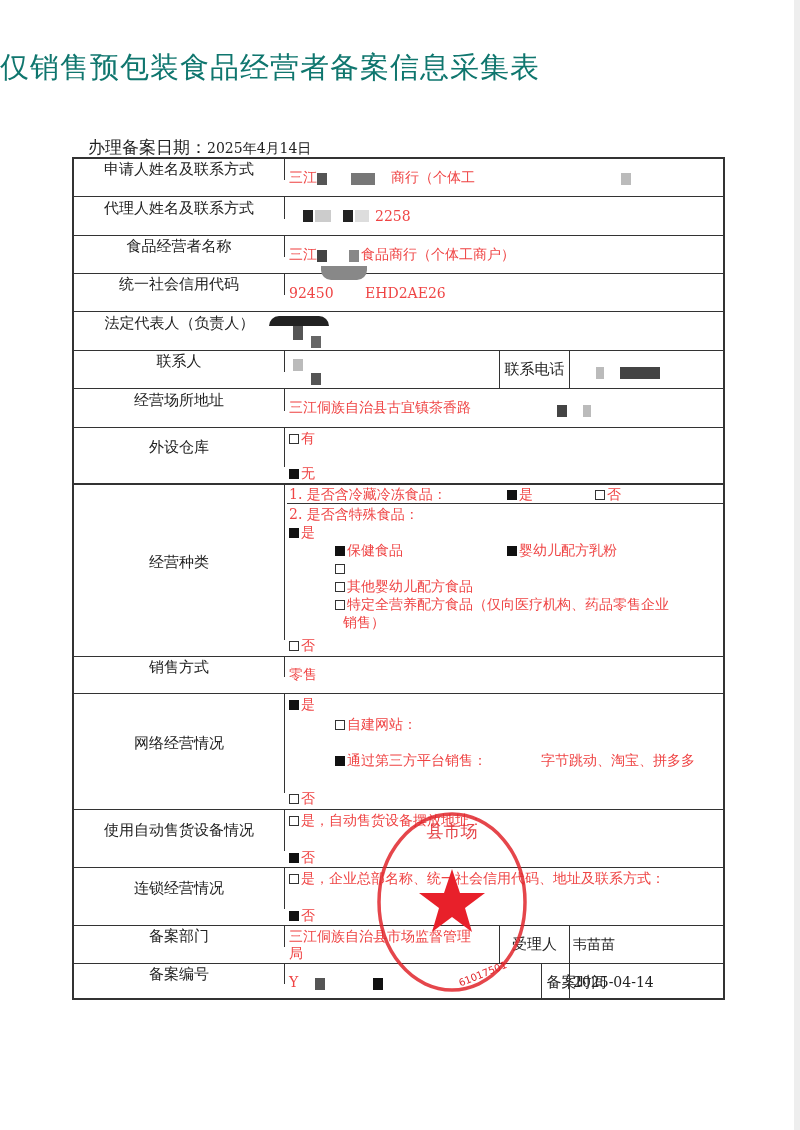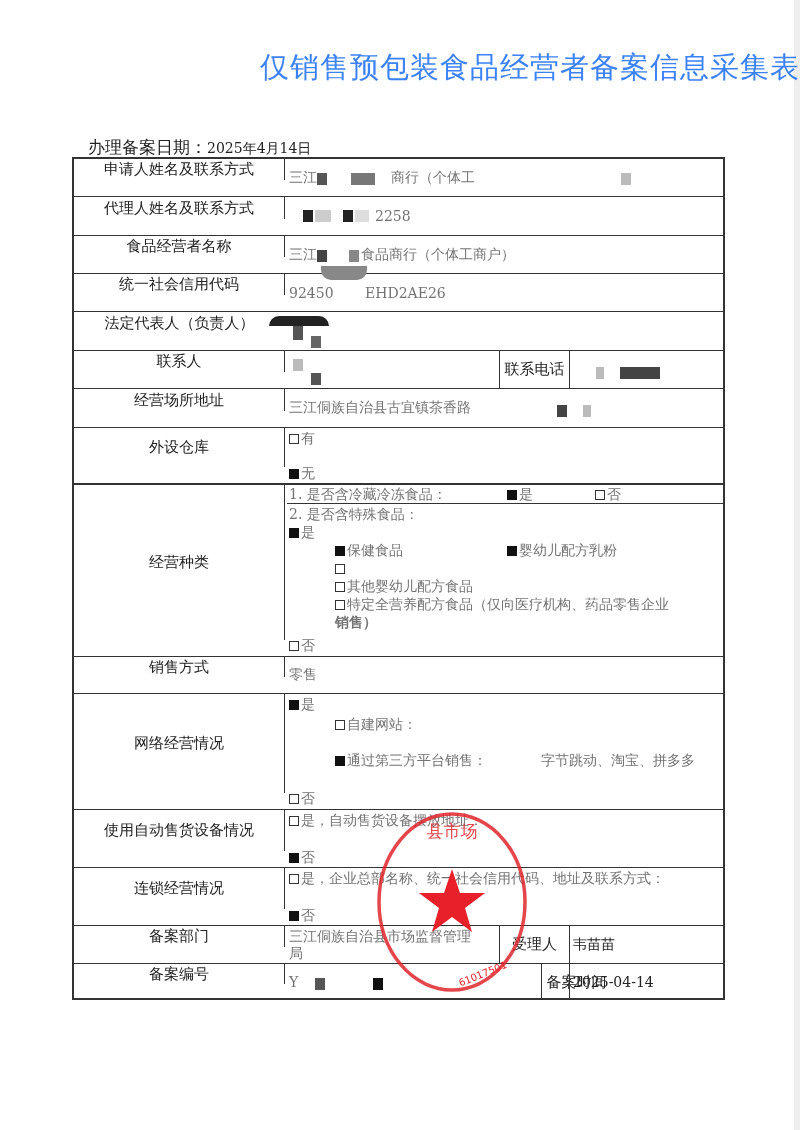--- a/index.html
+++ b/index.html
@@ -2,34 +2,34 @@
 <html><head>
 <meta charset="utf-8">
 <style>
   html, body { margin: 0; padding: 0; }
   body {
     width: 800px; height: 1130px; background: #ffffff; position: relative; overflow: hidden;
     font-family: "DejaVu Serif", "Liberation Serif", serif; color: #222;
   }
   .page-edge { position: absolute; right: 0; top: 0; width: 6px; height: 1130px; background: #eeeeee; }
   .title {
-    position: absolute; left: 0; width: 800px; top: 48px; text-align: right;
-    font-size: 29px; letter-spacing: 1px; color: #3b82f6;
+    position: absolute; left: 0; width: 800px; top: 48px; text-align: left;
+    font-size: 29px; letter-spacing: 1px; color: #0f766e;
   }
   .date-line { position: absolute; left: 88px; top: 136px; font-size: 17px; color: #222; }
   .date-line .v { font-size: 14px; }
   .tbl { position: absolute; left: 72px; top: 157px; width: 653px; height: 843px; border: 2px solid #333; box-sizing: border-box; }
   .row { position: absolute; left: 0; width: 100%; border-bottom: 1.5px solid #333; box-sizing: border-box; }
   .row.last { border-bottom: none; }
   .lab {
     position: absolute; left: 0; top: 0; bottom: 16px; width: 211px;
     display: flex; align-items: center; justify-content: center; font-size: 15px; color: #222;
     border-right: 1.5px solid #333; box-sizing: border-box;
   }
-  .val { position: absolute; left: 213px; right: 0; top: 0; bottom: 0; font-size: 14px; color: #737373; }
+  .val { position: absolute; left: 213px; right: 0; top: 0; bottom: 0; font-size: 14px; color: #ef4444; }
   .val.mid { display: flex; align-items: center; padding-left: 2px; }
   .cell { position: absolute; top: 0; bottom: 0; border-left: 1.5px solid #333; display: flex; align-items: center; font-size: 15px; box-sizing: border-box; }
   .line { position: absolute; white-space: nowrap; font-size: 14px; }
   .box { display: inline-block; width: 10px; height: 10px; border: 1px solid #333; margin-right: 2px; vertical-align: -1px; box-sizing: border-box; }
   .box.on { background: #111; border-color: #111; }
   .blk { position: absolute; }
   .stamp { position: absolute; left: 372px; top: 797px; width: 160px; height: 200px; pointer-events: none; }
 </style>
 </head>
 <body>
@@ -132,21 +132,21 @@
         <div class="line" style="left:220px;top:1px;"><span class="box on"></span><span>是</span></div>
         <div class="line" style="left:308px;top:1px;"><span class="box"></span><span>否</span></div>
       </div>
       <div class="line" style="left:2px;top:21px;">2. 是否含特殊食品：</div>
       <div class="line" style="left:2px;top:39px;"><span class="box on"></span><span>是</span></div>
       <div class="line" style="left:48px;top:57px;text-align:right;"><span class="box on"></span><span>保健食品</span></div>
       <div class="line" style="left:220px;top:57px;"><span class="box on"></span><span>婴幼儿配方乳粉</span></div>
       <div class="line" style="left:48px;top:75px;"><span class="box"></span></div>
       <div class="line" style="left:48px;top:93px;"><span class="box"></span><span>其他婴幼儿配方食品</span></div>
       <div class="line" style="left:48px;top:111px;"><span class="box"></span><span>特定全营养配方食品（仅向医疗机构、药品零售企业</span></div>
-      <div class="line" style="left:48px;top:129px;font-weight:bold;">销售）</div>
+      <div class="line" style="left:56px;top:129px;">销售）</div>
       <div class="line" style="left:2px;top:152px;"><span class="box"></span><span>否</span></div>
     </div>
   </div>
 
   <div class="row" style="top:498px;height:37px;">
     <div class="lab">销售方式</div>
     <div class="val mid">零售</div>
   </div>
 
   <div class="row" style="top:535px;height:116px;">

